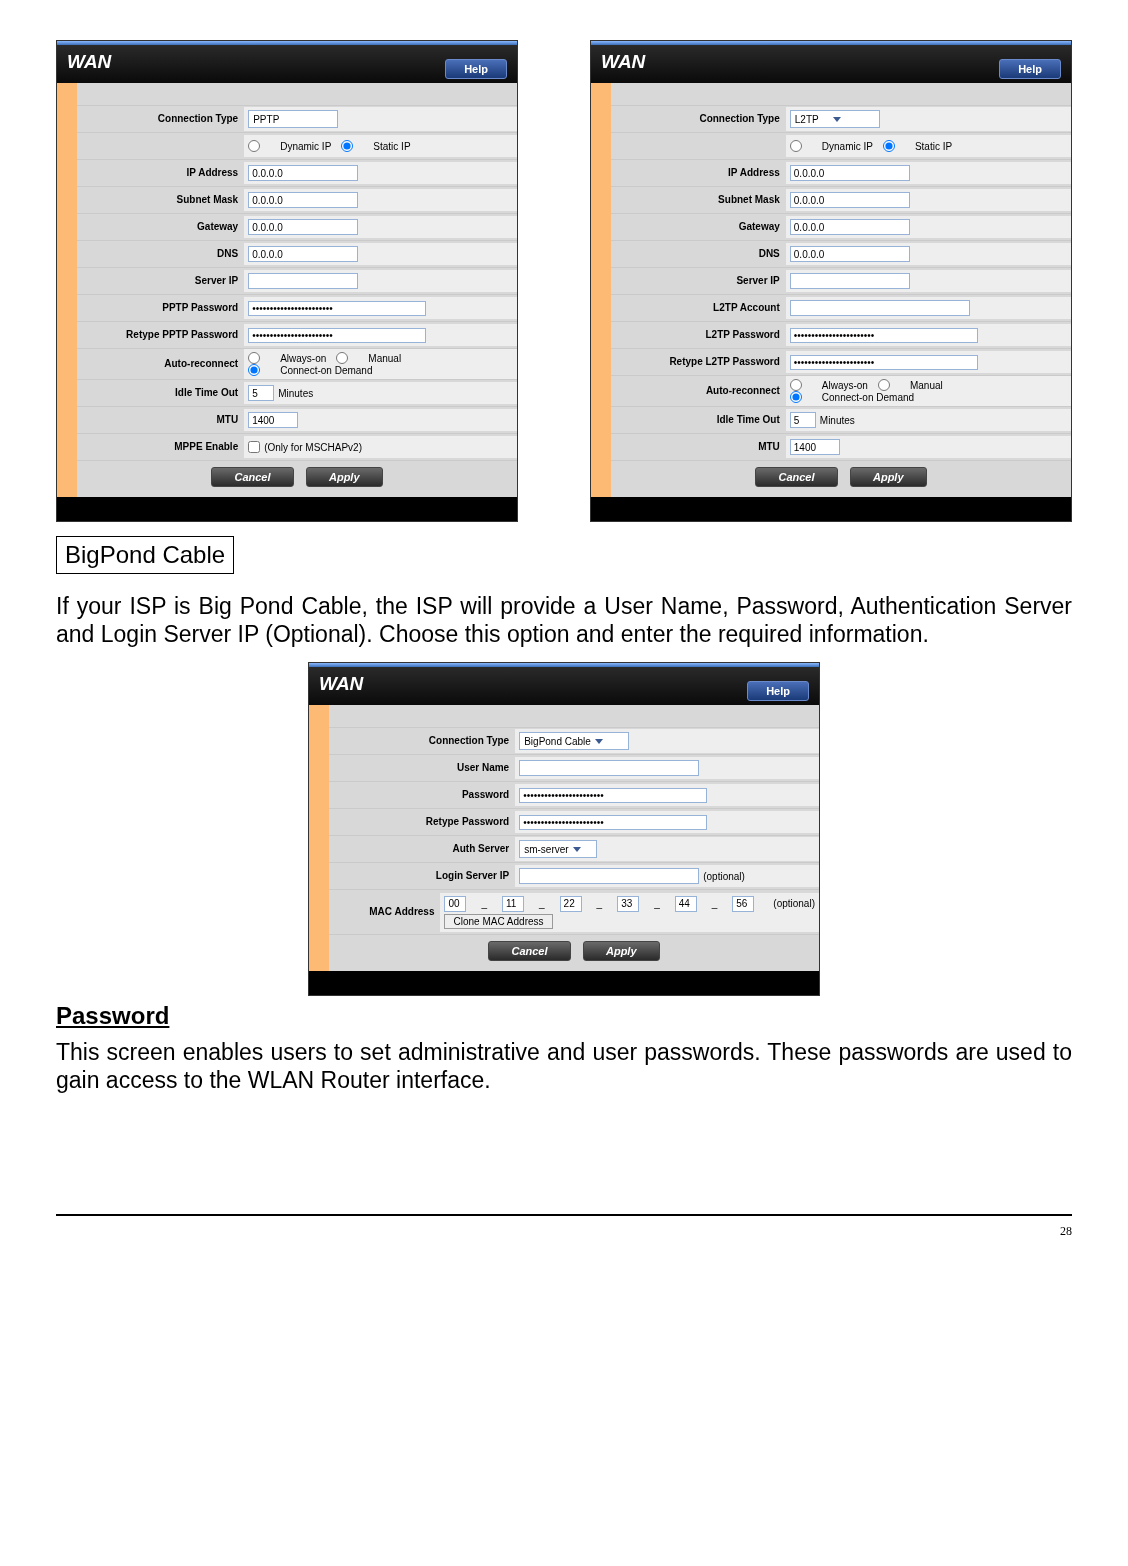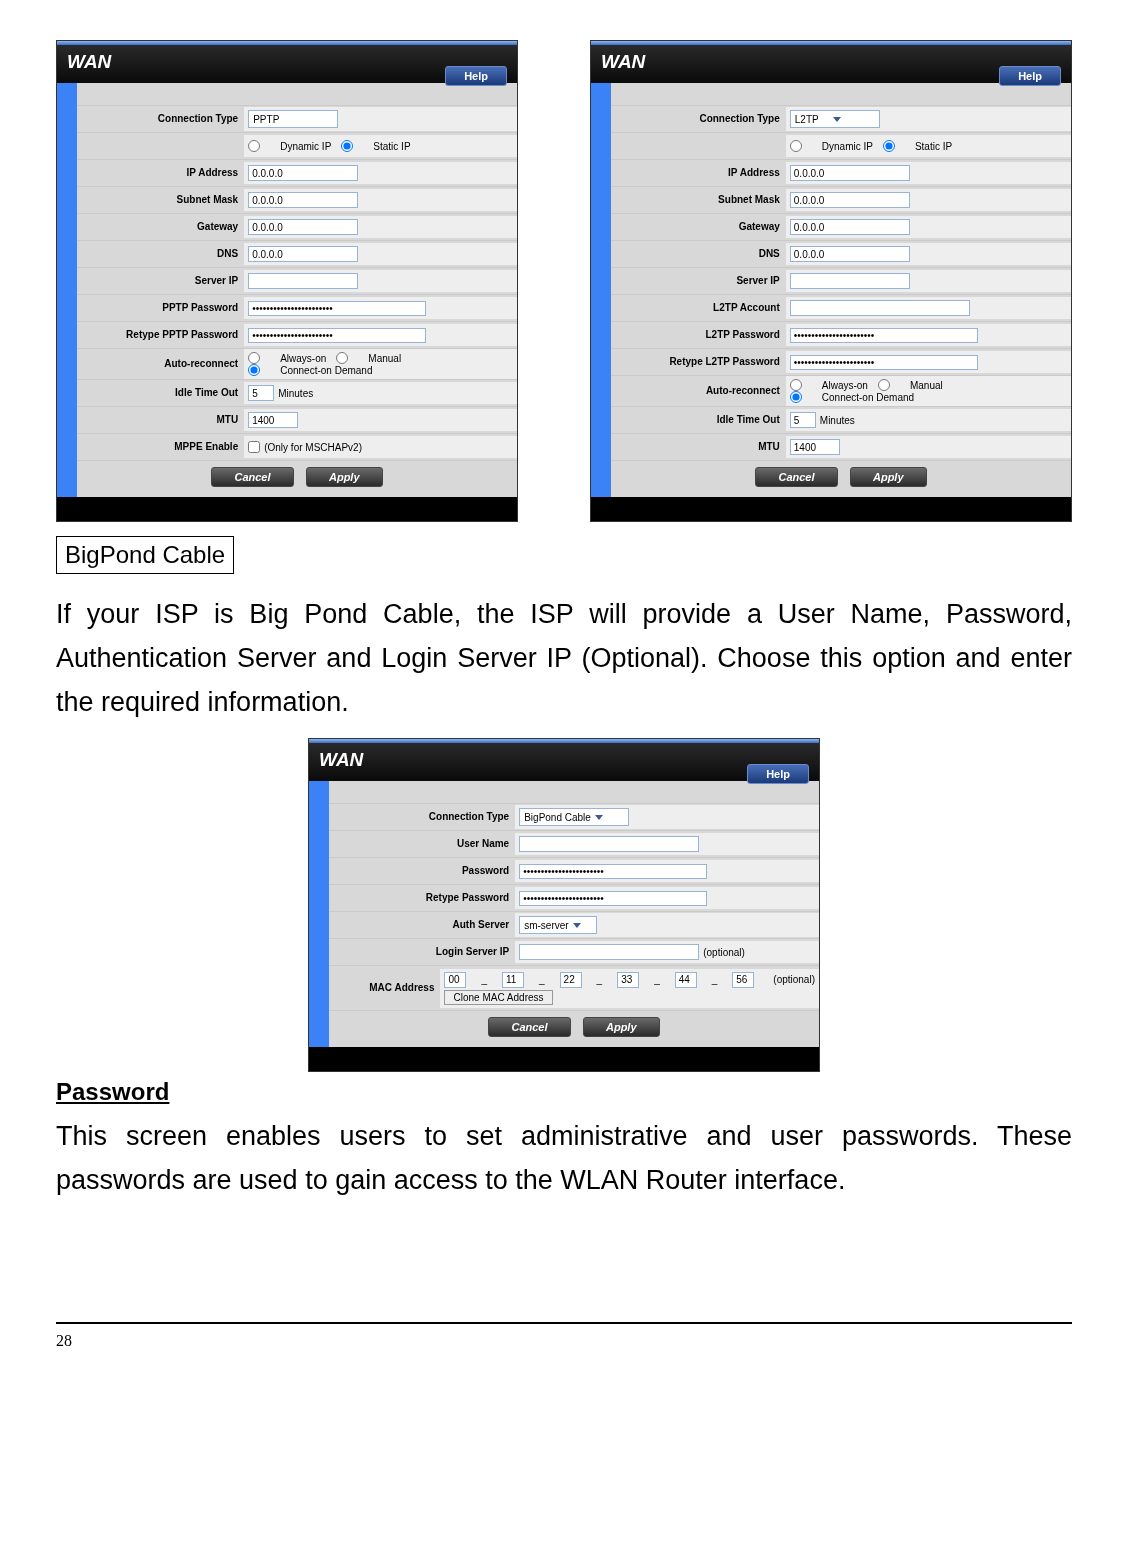--- a/index.html
+++ b/index.html
@@ -5,39 +5,39 @@
   body {
     margin: 0;
     padding: 0;
     width: 1128px;
     font-family: Arial, Helvetica, sans-serif;
     background: #fff;
     color: #000;
   }
   .page { padding: 40px 56px 20px 56px; box-sizing: border-box; width: 1128px; }
   .two-col { display: flex; justify-content: space-between; gap: 20px; }
-  .panel { border: 1px solid #333; background: #3b82f6; }
+  .panel { border: 1px solid #333; background: #fdba74; }
   .p-left { width: 460px; }
   .p-right { width: 480px; }
   .p-mid { width: 510px; margin: 0 auto; }
   .topbar { height: 4px; background: linear-gradient(#8ab8ff, #3b6fb8); }
   .titlebar {
     background: linear-gradient(#2a2a2a,#0a0a0a);
     color: #fff;
     font-weight: bold;
     font-size: 19px;
     font-style: italic;
     padding: 6px 10px;
     position: relative;
     height: 26px;
   }
   .help-btn {
     position: absolute;
     right: 10px;
-    top: 21px;
+    top: 14px;
     background: linear-gradient(#4a6fb8,#1a3a78);
     color: #fff;
     font-size: 11px;
     font-weight: bold;
     font-style: normal;
     padding: 3px 18px;
     border: 1px solid #6a8acc;
     border-radius: 3px;
   }
   .pbody { background: #d8d8d8; padding: 0; margin-left: 20px; }
@@ -89,24 +89,24 @@
     font-size: 11px;
     font-weight: bold;
     font-style: italic;
     padding: 3px 22px;
     margin: 0 4px;
     border: 1px solid #444;
     border-radius: 3px;
   }
   .bottom-black { height: 24px; background: #000; }
   .box-title { border: 1.5px solid #000; display: inline-block; padding: 4px 8px; font-size: 24px; margin: 14px 0 10px 0; }
-  .body-text { font-size: 27px; line-height: 44px; text-align: justify; margin: 8px 0 14px 0; }
+  .body-text { font-size: 23px; line-height: 28px; text-align: justify; margin: 8px 0 14px 0; }
   .u-heading { font-size: 24px; font-weight: bold; text-decoration: underline; margin: 6px 0 4px 0; }
   .footerline { border-top: 2px solid #000; margin-top: 120px; }
-  .pagenum { text-align: left; font-size: 16px; padding: 8px 0; font-family: "Times New Roman", serif; }
+  .pagenum { text-align: right; font-size: 12px; padding: 8px 0; font-family: "Times New Roman", serif; }
   .sel-arrow { display:inline-block; width:0;height:0;border-left:4px solid transparent;border-right:4px solid transparent;border-top:5px solid #3b5a90; margin-left:4px; vertical-align:middle;}
   .selectbox { border:1px solid #97b4d8; background:#fff; padding:1px 4px; display:inline-flex; align-items:center; height:18px; box-sizing:border-box; font-size:10px;}
   .macIn { width:22px; }
   .tiny { font-size:10px; margin-left:4px; }
 </style>
 </head>
 <body>
 
 <div class="page">
 

